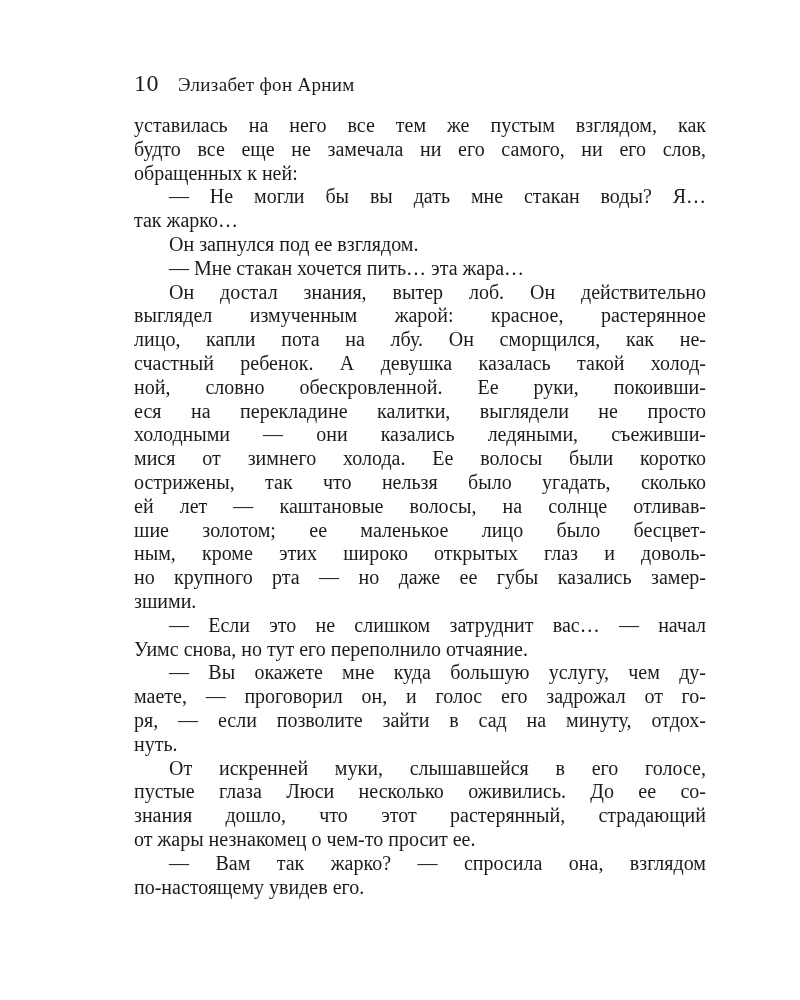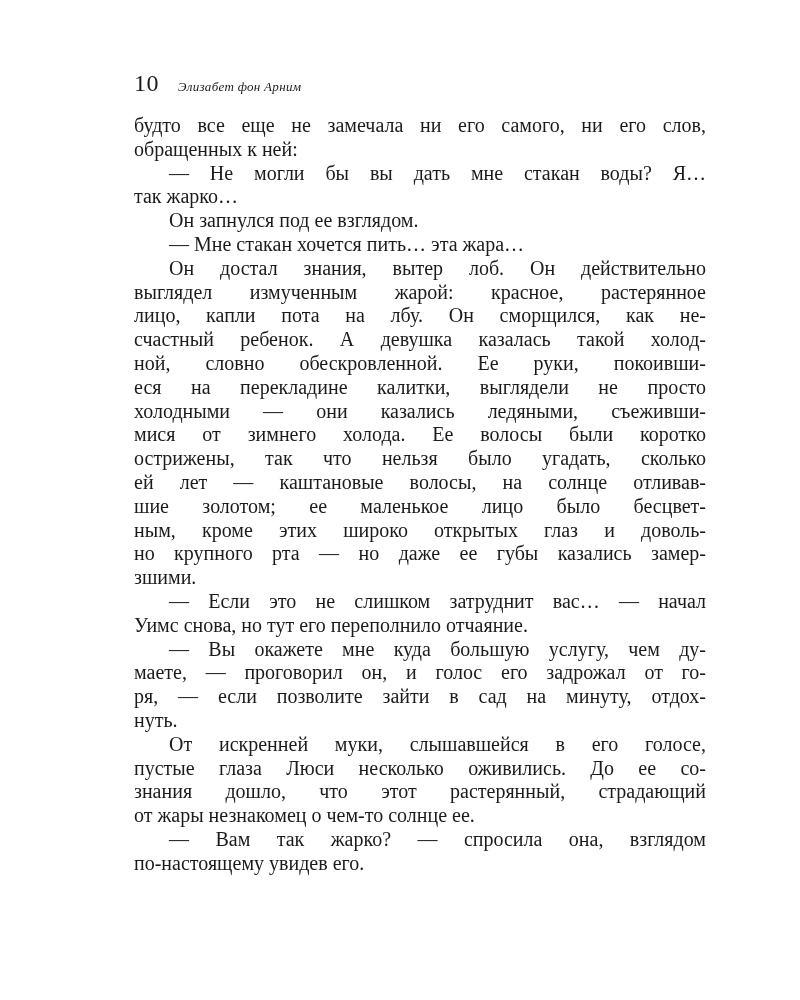--- a/index.html
+++ b/index.html
@@ -22,22 +22,21 @@
     left: 134px;
     display: flex;
     align-items: baseline;
     gap: 19px;
   }
   .pagenum {
     font-size: 24px;
     letter-spacing: 0.5px;
   }
   .runtitle {
-    font-style: italic;
-    font-size: 13px;
+    font-size: 19px;
     letter-spacing: 0.3px;
   }
   .text-block {
     position: absolute;
     top: 114px;
     left: 134px;
     width: 572px;
     font-size: 20px;
     line-height: 23.8px;
   }
@@ -55,20 +54,21 @@
 </style>
 </head>
 <body>
 
 <div class="page">
   <div class="header">
     <span class="pagenum">10</span>
     <span class="runtitle">Элизабет фон Арним</span>
   </div>
   <div class="text-block" id="text-block">
+      <div class="line">уставилась на него все тем же пустым взглядом, как</div>
       <div class="line">будто все еще не замечала ни его самого, ни его слов,</div>
       <div class="line eop">обращенных к ней:</div>
       <div class="line indent">— Не могли бы вы дать мне стакан воды? Я…</div>
       <div class="line eop">так жарко…</div>
       <div class="line indent eop">Он запнулся под ее взглядом.</div>
       <div class="line indent eop">— Мне стакан хочется пить… эта жара…</div>
       <div class="line indent">Он достал знания, вытер лоб. Он действительно</div>
       <div class="line">выглядел измученным жарой: красное, растерянное</div>
       <div class="line">лицо, капли пота на лбу. Он сморщился, как не-</div>
       <div class="line">счастный ребенок. А девушка казалась такой холод-</div>
@@ -84,17 +84,17 @@
       <div class="line eop">зшими.</div>
       <div class="line indent">— Если это не слишком затруднит вас… — начал</div>
       <div class="line eop">Уимс снова, но тут его переполнило отчаяние.</div>
       <div class="line indent">— Вы окажете мне куда большую услугу, чем ду-</div>
       <div class="line">маете, — проговорил он, и голос его задрожал от го-</div>
       <div class="line">ря, — если позволите зайти в сад на минуту, отдох-</div>
       <div class="line eop">нуть.</div>
       <div class="line indent">От искренней муки, слышавшейся в его голосе,</div>
       <div class="line">пустые глаза Люси несколько оживились. До ее со-</div>
       <div class="line">знания дошло, что этот растерянный, страдающий</div>
-      <div class="line eop">от жары незнакомец о чем-то солнце ее.</div>
+      <div class="line eop">от жары незнакомец о чем-то просит ее.</div>
       <div class="line indent">— Вам так жарко? — спросила она, взглядом</div>
       <div class="line eop">по-настоящему увидев его.</div>
     </div>
 </div>
 
 </body></html>

